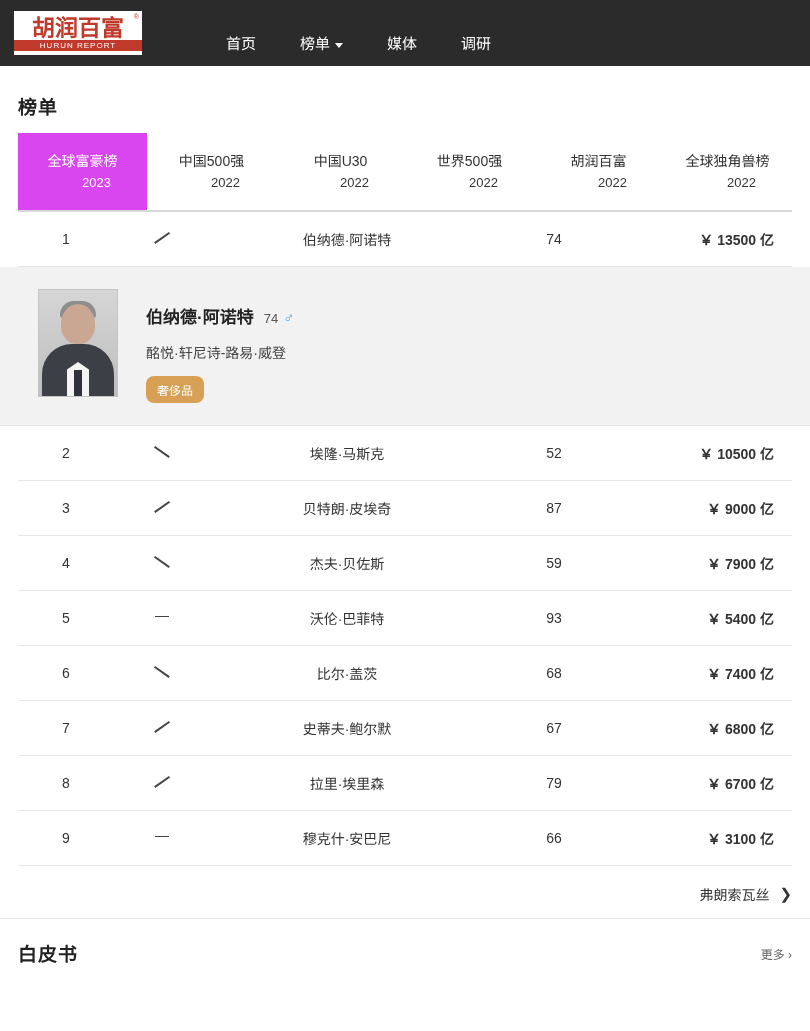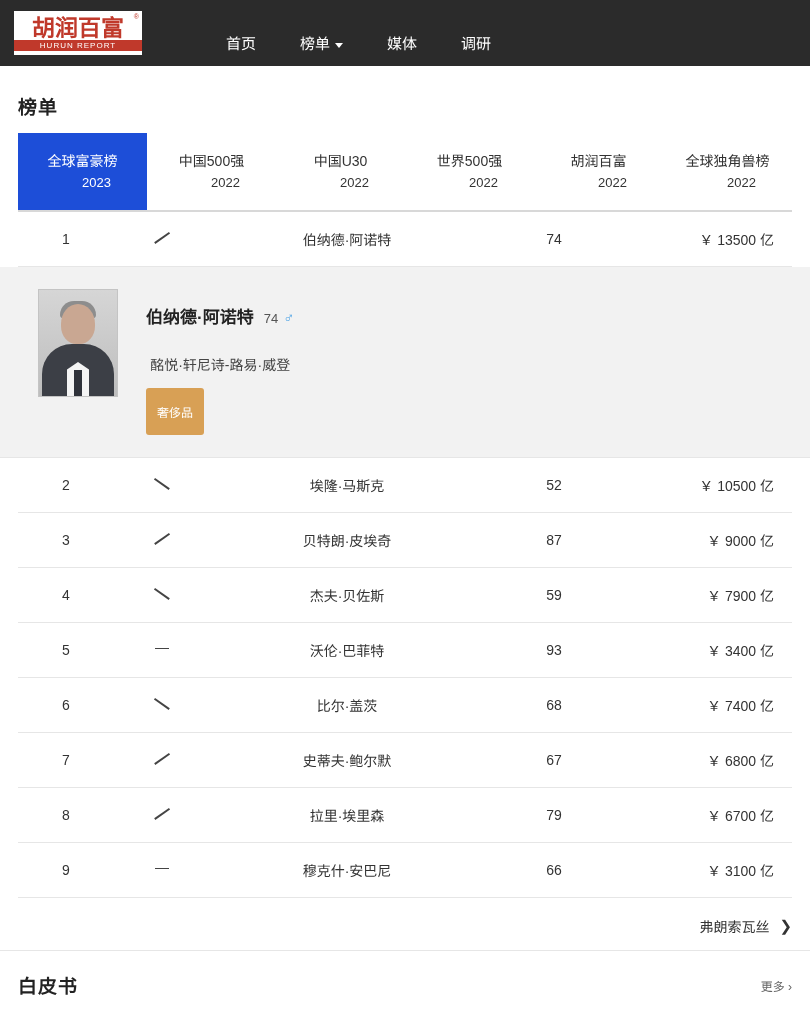--- a/index.html
+++ b/index.html
@@ -107,21 +107,21 @@
     flex: 1 1 0;
     text-align: center;
     padding: 17px 0 16px 0;
     font-size: 14px;
     color: #333;
     line-height: 22px;
     cursor: pointer;
     box-sizing: border-box;
   }
   .tab.active {
-    background: #1d4ed8;
+    background: #d946ef;
     color: #ffffff;
   }
   .tab .t1 { display: block; }
   .tab .t2 { display: block; font-size: 13px; margin-left: 28px; }
 
   
   .rank-table {
     width: 100%;
     border-collapse: collapse;
   }
@@ -131,21 +131,21 @@
   }
   .rank-row td {
     padding: 17px 0;
     font-size: 14px;
     color: #333;
   }
   .col-rank { width: 96px; text-align: center; color: #555; }
   .col-trend { width: 96px; text-align: center; }
   .col-name { text-align: center; }
   .col-age { width: 140px; text-align: center; }
-  .col-wealth { width: 150px; text-align: right; padding-right: 18px !important; white-space: nowrap; }
+  .col-wealth { width: 150px; text-align: right; padding-right: 18px !important; white-space: nowrap; font-weight: bold; }
 
   .trend {
     display: inline-block;
     width: 22px;
     height: 14px;
     position: relative;
   }
   .trend i {
     position: absolute;
     left: 2px;
@@ -246,31 +246,30 @@
     margin-left: 10px;
   }
   .gender-icon {
     margin-left: 5px;
     color: #5aa9e6;
     font-size: 15px;
   }
   .detail-company {
     font-size: 14px;
     color: #444;
-    margin-top: 26px;
-    text-align: center;
+    margin-top: 14px;
   }
   .tag {
     display: inline-block;
     margin-top: 14px;
     background: #d8a055;
     color: #ffffff;
     font-size: 12px;
-    padding: 15px 11px;
-    border-radius: 3px;
+    padding: 5px 11px;
+    border-radius: 8px;
   }
 
   
   .more-row {
     display: flex;
     justify-content: flex-end;
     align-items: center;
     padding: 18px 18px 14px 0;
     font-size: 14px;
     color: #333;
@@ -416,21 +415,21 @@
         <td class="col-trend"><span class="trend down"><i></i></span></td>
         <td class="col-name">杰夫·贝佐斯</td>
         <td class="col-age">59</td>
         <td class="col-wealth">￥ 7900 亿</td>
       </tr>
       <tr class="rank-row">
         <td class="col-rank">5</td>
         <td class="col-trend"><span class="trend flat"><i></i></span></td>
         <td class="col-name">沃伦·巴菲特</td>
         <td class="col-age">93</td>
-        <td class="col-wealth">￥ 3400 亿</td>
+        <td class="col-wealth">￥ 5400 亿</td>
       </tr>
       <tr class="rank-row">
         <td class="col-rank">6</td>
         <td class="col-trend"><span class="trend down"><i></i></span></td>
         <td class="col-name">比尔·盖茨</td>
         <td class="col-age">68</td>
         <td class="col-wealth">￥ 7400 亿</td>
       </tr>
       <tr class="rank-row">
         <td class="col-rank">7</td>

